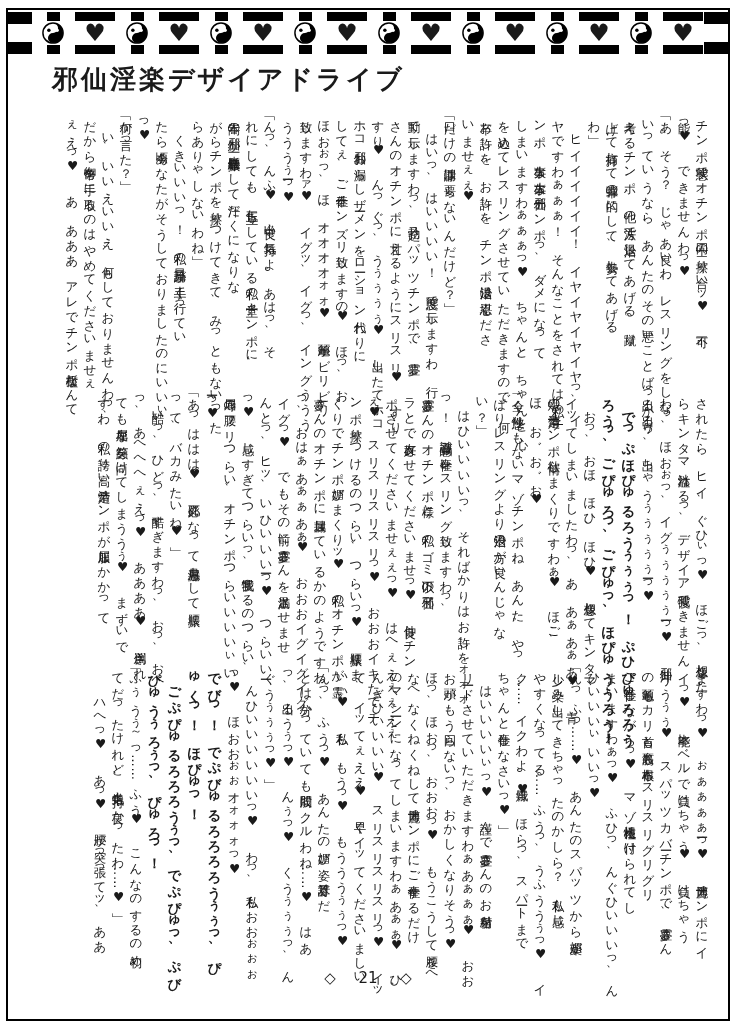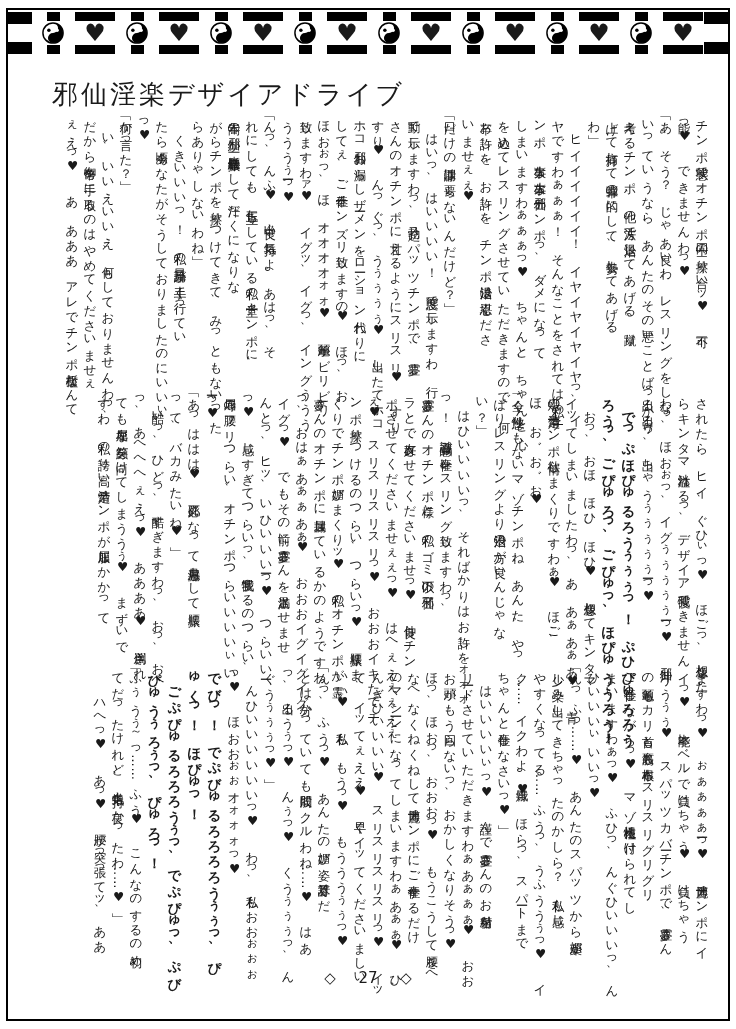--- a/index.html
+++ b/index.html
@@ -20,22 +20,22 @@
   .seg { flex:1 1 0; display:flex; flex-direction:column; align-items:center; justify-content:space-between; }
   .seg .bar { background:#000; height:9px; }
   .seg-yinyang .bar { width:13px; }
   .seg-heart .bar { width:96%; }
   .seg-edge { flex:0 0 24px; }
   .seg-edge .bar { width:100%; height:12px; }
   .sym { display:flex; align-items:center; justify-content:center; height:22px; }
   .heart-glyph { font-size:24px; line-height:20px; }
   
   .title {
-    position:absolute; left:52px; top:77px; font-size:26px; letter-spacing:3px;
-    font-weight:400; white-space:nowrap;
+    position:absolute; left:52px; top:62px; font-size:26px; letter-spacing:3px;
+    font-weight:700; white-space:nowrap;
   }
   
   .band {
     position:absolute; right:25px; width:652px; height:281px;
     display:flex; flex-direction:row-reverse; justify-content:flex-start;
   }
   .band-1 { top:112px; }
   .band-2 { top:389px; }
   .band-3 { top:664px; }
   .col {
@@ -311,16 +311,16 @@
       <div class="col sfx">でびっ！　でぷびゅるろろろろうぅぅっ、ぴ</div>
       <div class="col sfx">ゅくっ！　ほぴゅっ！</div>
       <div class="col sfx">　ごぷぴゅるろろろうぅっ、でぷぴゅっ、ぷび</div>
       <div class="col sfx">ぴゅうぅろぅっ、ぴゅろっ！</div>
       <div class="col">「ふぅうぅ～っ……ふう♥　こんなのするの初め</div>
       <div class="col">てだったけれど、中々気持ち良かったわ……♥」</div>
       <div class="col">　　ハへっ♥　あっ♥　腰が突っ張ってッ、ああ</div>
     </div>
   <div class="footer">
     <span>◇</span>
-    <span>27</span>
+    <span>21</span>
     <span>◇</span>
   </div>
 </div>
 
 </body></html>

